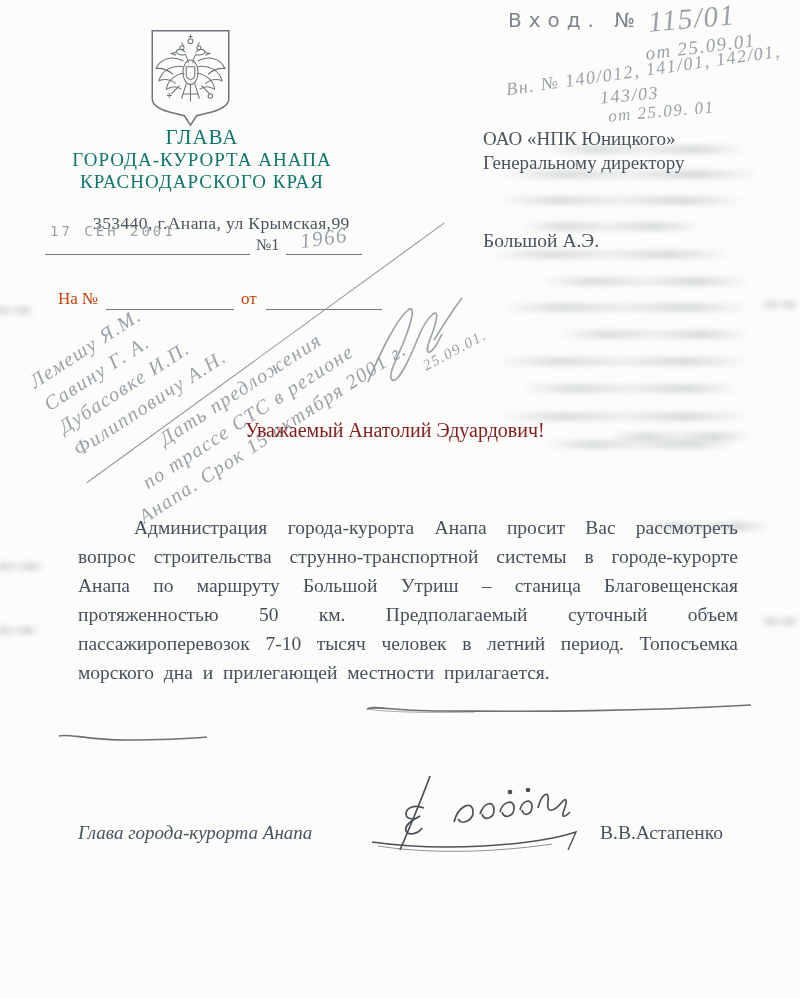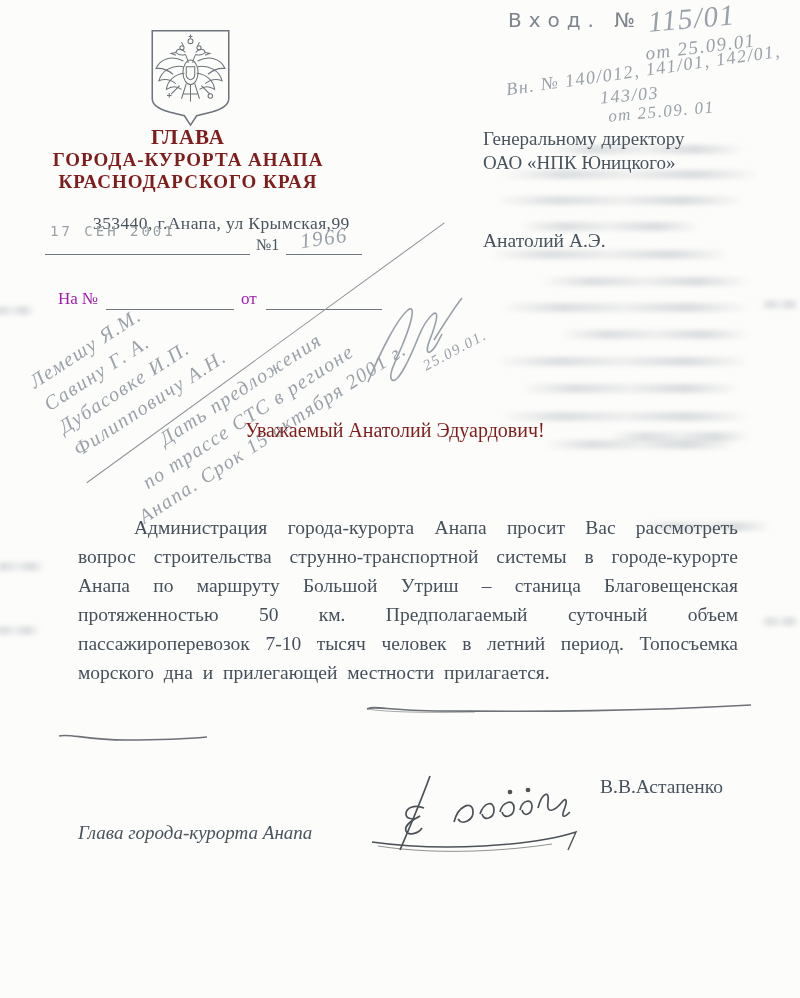--- a/index.html
+++ b/index.html
@@ -3,38 +3,38 @@
 <meta charset="utf-8">
 <style>
   html,body{margin:0;padding:0;background:#e9e9e7;}
   .page{
     position:relative;width:800px;height:998px;margin:0 auto;
     background:#fcfcfa;overflow:hidden;
     font-family:"Liberation Serif",serif;color:#46505a;
   }
   .abs{position:absolute;}
   
-  .lh-titles{position:absolute;left:20px;top:126px;width:336px;text-align:center;
-    font-weight:bold;color:#7f1d1d;letter-spacing:1px;line-height:22px;}
+  .lh-titles{position:absolute;left:34px;top:126px;width:336px;text-align:center;
+    font-weight:normal;color:#0f766e;letter-spacing:1px;line-height:22px;}
   .lh-t1{font-size:21px;margin-bottom:1px;}
   .lh-t2,.lh-t3{font-size:19px;}
   .address{left:93px;top:213px;font-size:17.5px;letter-spacing:.4px;color:#4a545e;}
   .datestamp{left:50px;top:223px;font-family:"DejaVu Sans Mono",monospace;
     font-size:14px;letter-spacing:3px;color:#99a0a6;}
   .numlabel{left:256px;top:236px;font-size:16px;color:#4a545e;}
   .rule{border-bottom:1.4px solid #70777e;height:0;}
-  .ref-label{font-size:17px;color:#a21caf;}
+  .ref-label{font-size:17px;color:#c2410c;}
   .recipient{left:483px;top:127px;font-size:19px;line-height:23.5px;color:#49535d;}
   .addressee{left:483px;top:230px;font-size:19.5px;color:#49535d;}
   .salutation{left:245px;top:419px;font-size:20px;color:#7f1d1d;}
   .bodytext{left:62px;top:497px;width:692px;font-size:19.5px;line-height:29px;
     color:#46505a;}
   .bodytext p{margin:16px;text-align:justify;text-indent:56px;word-spacing:5px;}
   .sign-title{left:78px;top:822px;font-size:19px;color:#49535d;font-style:italic;}
-  .sign-name{left:600px;top:776px;font-size:19.5px;color:#49535d;}
+  .sign-name{left:600px;top:822px;font-size:19.5px;color:#49535d;}
   
   .stamp-label{left:508px;top:8px;font-family:"DejaVu Sans",sans-serif;
     font-size:20px;letter-spacing:7px;color:#7d848b;}
   
   .hw{font-family:"Liberation Serif",serif;font-style:italic;color:#9aa1a9;
     letter-spacing:1.5px;white-space:nowrap;}
   .hw-in-num{left:648px;top:2px;font-size:29px;transform:rotate(-5deg);}
   .hw-in-date{left:645px;top:36px;font-size:19px;transform:rotate(-7deg);}
   .hw-vn1{left:505px;top:60px;font-size:18px;transform:rotate(-8deg);}
   .hw-vn2{left:600px;top:85px;font-size:18px;transform:rotate(-5deg);}
@@ -125,24 +125,24 @@
   <span class="abs numlabel">№1</span>
   <div class="abs rule" style="left:286px;top:254px;width:76px;"></div>
   <span class="abs hw hw-number">1966</span>
 
   <span class="abs ref-label" style="left:58px;top:289px;">На №</span>
   <div class="abs rule" style="left:106px;top:309px;width:128px;"></div>
   <span class="abs ref-label" style="left:241px;top:289px;">от</span>
   <div class="abs rule" style="left:266px;top:309px;width:116px;"></div>
 
   <div class="abs recipient">
+    <div>ОАО «НПК Юницкого»</div>
     <div>Генеральному директору</div>
-    <div>ОАО «НПК Юницкого»</div>
   </div>
-  <span class="abs addressee">Анатолий А.Э.</span>
+  <span class="abs addressee">Большой А.Э.</span>
 
   <div class="annotation">
     <div class="hw hw-line">Лемешу Я.М.</div>
     <div class="hw hw-line">Савину Г. А.</div>
     <div class="hw hw-line">Дубасовке И.П.</div>
     <div class="hw hw-line">Филипповичу А.Н.</div>
     <div class="anno-sep"></div>
     <div class="hw hw-line" style="margin-left:78px;">Дать предложения</div>
     <div class="hw hw-line" style="margin-left:40px;">по трассе СТС в регионе</div>
     <div class="hw hw-line" style="margin-left:18px;">Анапа. Срок 15 октября 2001 г.</div>

